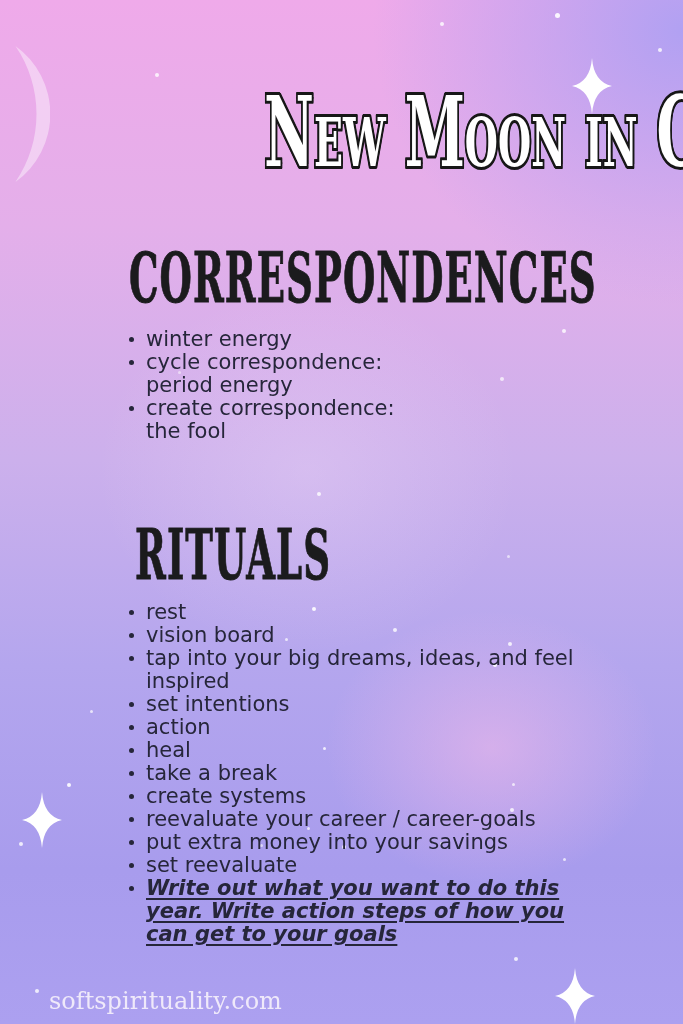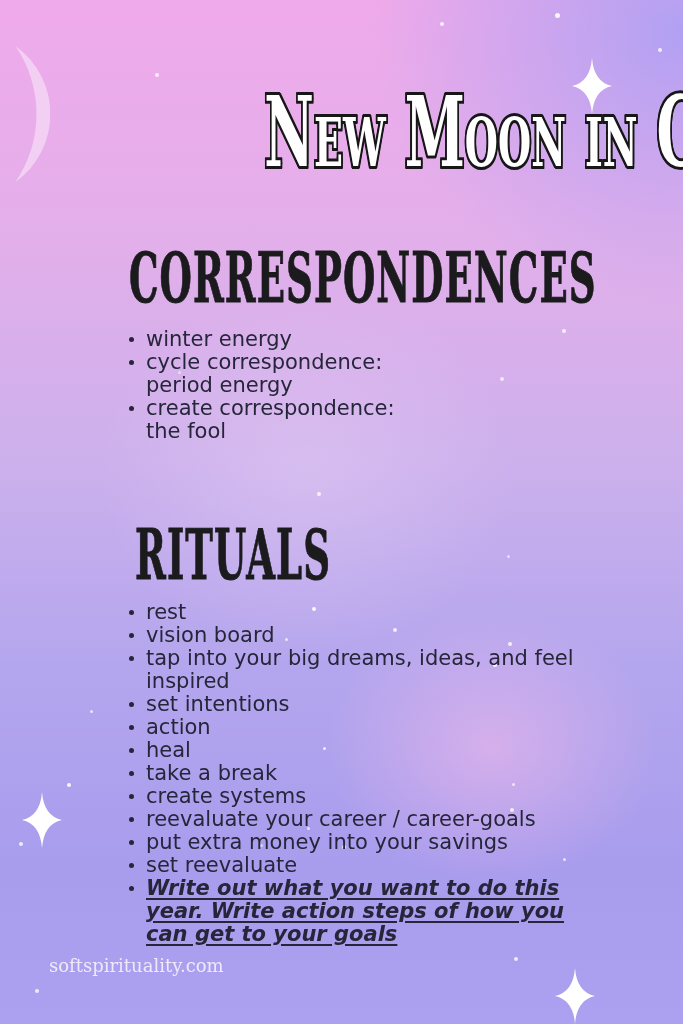--- a/index.html
+++ b/index.html
@@ -55,22 +55,22 @@
     content:""; position:absolute; left:3px; top:9px;
     width:5px; height:5px; border-radius:50%; background:#26263a;
   }
   ul.blist li.em {
     font-weight:bold; font-style:italic;
     text-decoration:underline; text-decoration-thickness:1.5px; text-underline-offset:3px;
   }
 
   
   .watermark {
-    position:absolute; left:49px; top:955px; z-index:2;
-    font-family:"DejaVu Serif", serif; font-size:18px; color:#efe9fa;
+    position:absolute; left:49px; top:987px; z-index:2;
+    font-family:"DejaVu Serif", serif; font-size:24px; color:#efe9fa;
   }
 </style>
 </head>
 <body>
 
 <div class="poster">
 
   <svg class="moon" viewBox="0 0 63 130">
     <path d="M30 0 A80 80 0 0 1 30 130 A115 115 0 0 0 30 0 Z" fill="#ffffff" opacity="0.42"></path>
   </svg>

